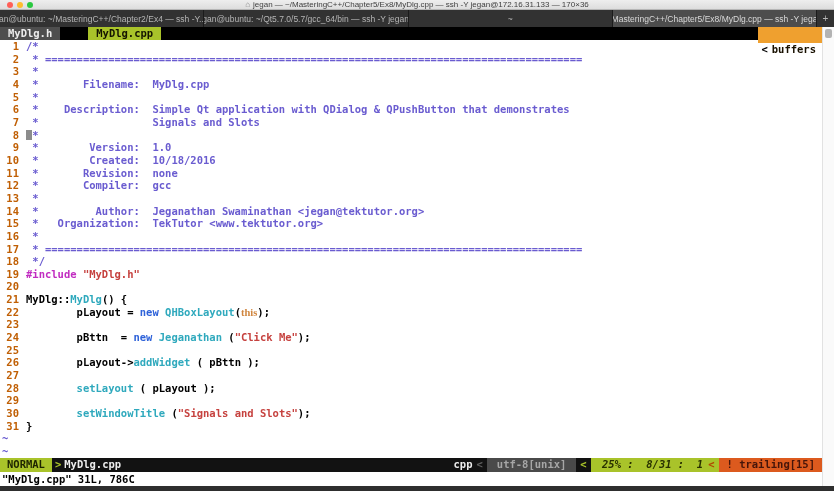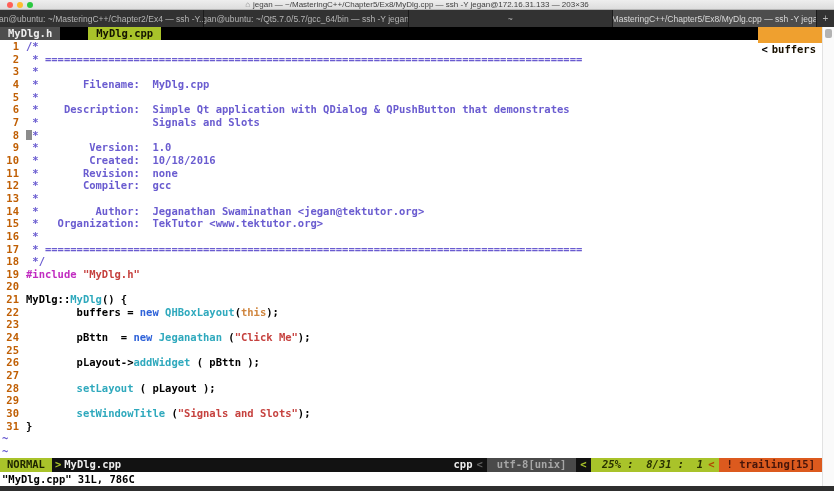--- a/index.html
+++ b/index.html
@@ -46,21 +46,21 @@
           font-size:10.5px; font-weight:bold; }
   .ln { flex:0 0 19px; text-align:right; color:#c05f04; }
   .lcode { margin-left:7px; white-space:pre; position:relative; flex:1 1 auto; }
   .tline { padding-left:2px; color:#6a5cd0; white-space:pre; }
   .seg-c { color:#6a5cd0; }   
   .seg-n { color:#000000;text-align:center; }   
   .seg-p { color:#c12cc1; }   
   .seg-s { color:#c6423f; }   
   .seg-k { color:#2e62d9; }   
   .seg-t { color:#2fa9bd; }   
-  .seg-o { color:#d0863f; }   
+  .seg-o { color:#d0863f;font-family:Liberation Serif, serif; }   
   .cursor { position:absolute; top:1px; width:6.3px; height:10.5px; background:#8c8c8c; }
 
   
   .airline { position:absolute; top:431px; left:0; width:822px; height:17px;
              background:#121212; display:flex; align-items:stretch;
              font-size:10.5px; font-weight:bold; line-height:13.5px; white-space:pre; }
   .al-mode { background:#a9c32a; color:#1d2400; padding:0 7px; }
   .al-sep-r { color:#a9c32a; padding:0 3px; }
   .al-file { color:#ededed; }
   .al-fill { flex:1 1 auto; }
@@ -87,21 +87,21 @@
 </style>
 </head>
 <body>
 
 <div class="titlebar">
   <div class="traffic">
     <span class="tl red"></span>
     <span class="tl yellow"></span>
     <span class="tl green"></span>
   </div>
-  <div class="title"><span class="proxy">⌂</span><span>jegan — ~/MasteringC++/Chapter5/Ex8/MyDlg.cpp — ssh -Y jegan@172.16.31.133 — 203×36</span></div>
+  <div class="title"><span class="proxy">⌂</span><span>jegan — ~/MasteringC++/Chapter5/Ex8/MyDlg.cpp — ssh -Y jegan@172.16.31.133 — 170×36</span></div>
 </div>
 
 <div class="tabbar" id="tabbar">
     <div class="tab">jegan@ubuntu: ~/MasteringC++/Chapter2/Ex4 — ssh -Y...    ...</div>
     <div class="tab">jegan@ubuntu: ~/Qt5.7.0/5.7/gcc_64/bin — ssh -Y jegan...</div>
     <div class="tab">~</div>
     <div class="tab active">~/MasteringC++/Chapter5/Ex8/MyDlg.cpp — ssh -Y jega...</div>
     <div class="tab-plus">+</div>
   </div>
 
@@ -197,21 +197,21 @@
         <div class="line">
           <span class="ln">20</span>
           <span class="lcode"></span>
         </div>
         <div class="line">
           <span class="ln">21</span>
           <span class="lcode"><span class="seg-n">MyDlg::</span><span class="seg-t">MyDlg</span><span class="seg-n">() {</span></span>
         </div>
         <div class="line">
           <span class="ln">22</span>
-          <span class="lcode"><span class="seg-n">        buffers = </span><span class="seg-k">new</span><span class="seg-n"> </span><span class="seg-t">QHBoxLayout</span><span class="seg-n">(</span><span class="seg-o">this</span><span class="seg-n">);</span></span>
+          <span class="lcode"><span class="seg-n">        pLayout = </span><span class="seg-k">new</span><span class="seg-n"> </span><span class="seg-t">QHBoxLayout</span><span class="seg-n">(</span><span class="seg-o">this</span><span class="seg-n">);</span></span>
         </div>
         <div class="line">
           <span class="ln">23</span>
           <span class="lcode"></span>
         </div>
         <div class="line">
           <span class="ln">24</span>
           <span class="lcode"><span class="seg-n">        pBttn  = </span><span class="seg-k">new</span><span class="seg-n"> </span><span class="seg-t">Jeganathan</span><span class="seg-n"> (</span><span class="seg-s">"Click Me"</span><span class="seg-n">);</span></span>
         </div>
         <div class="line">

